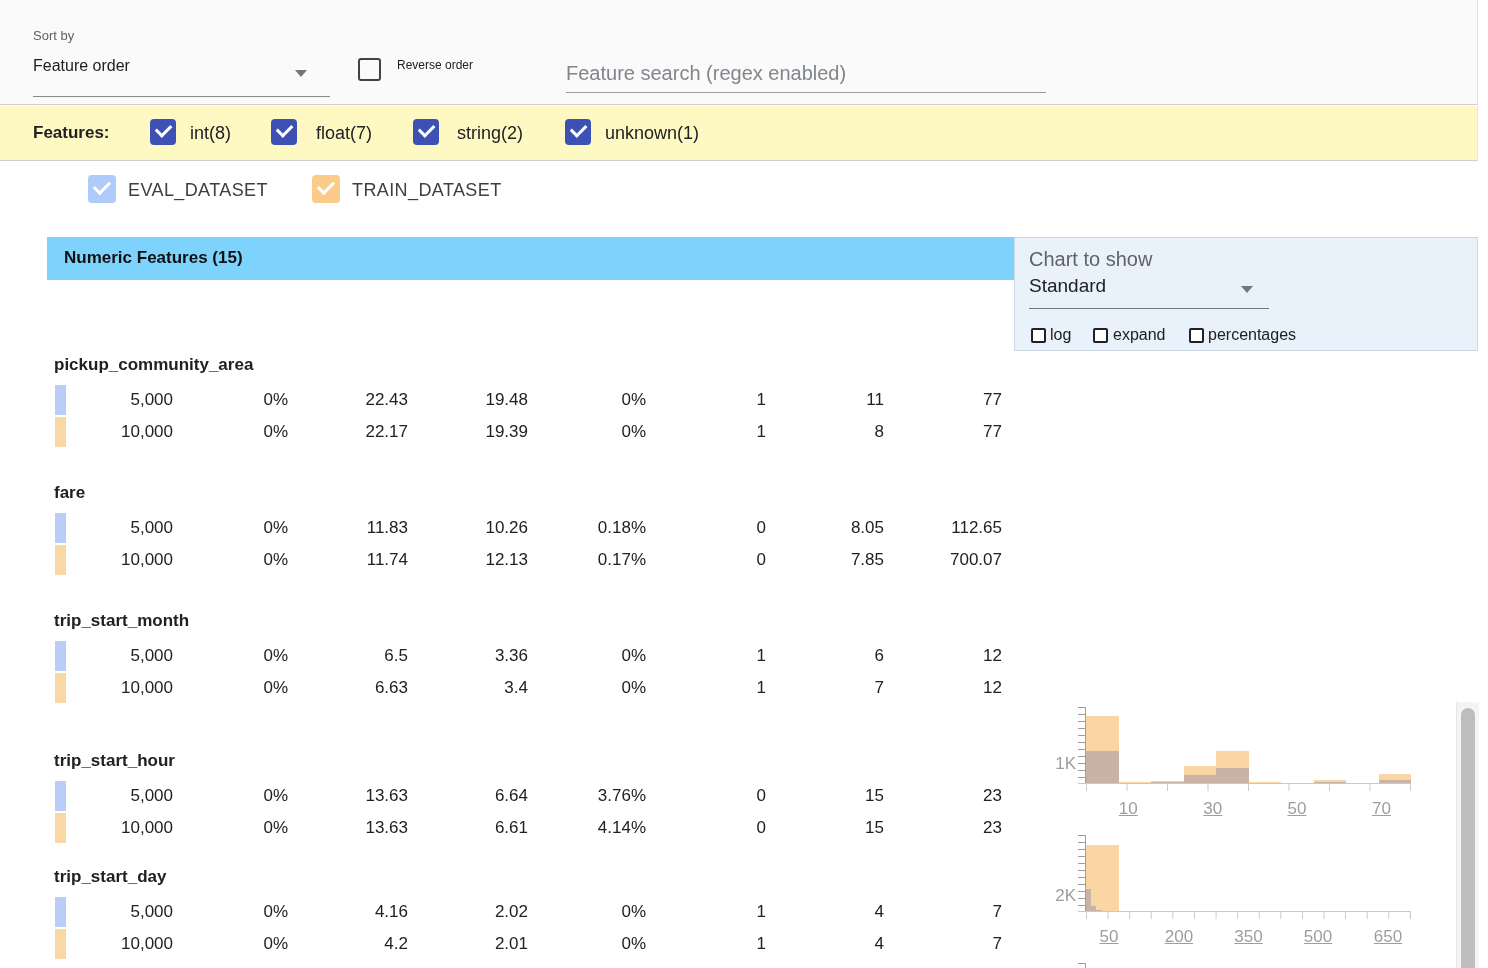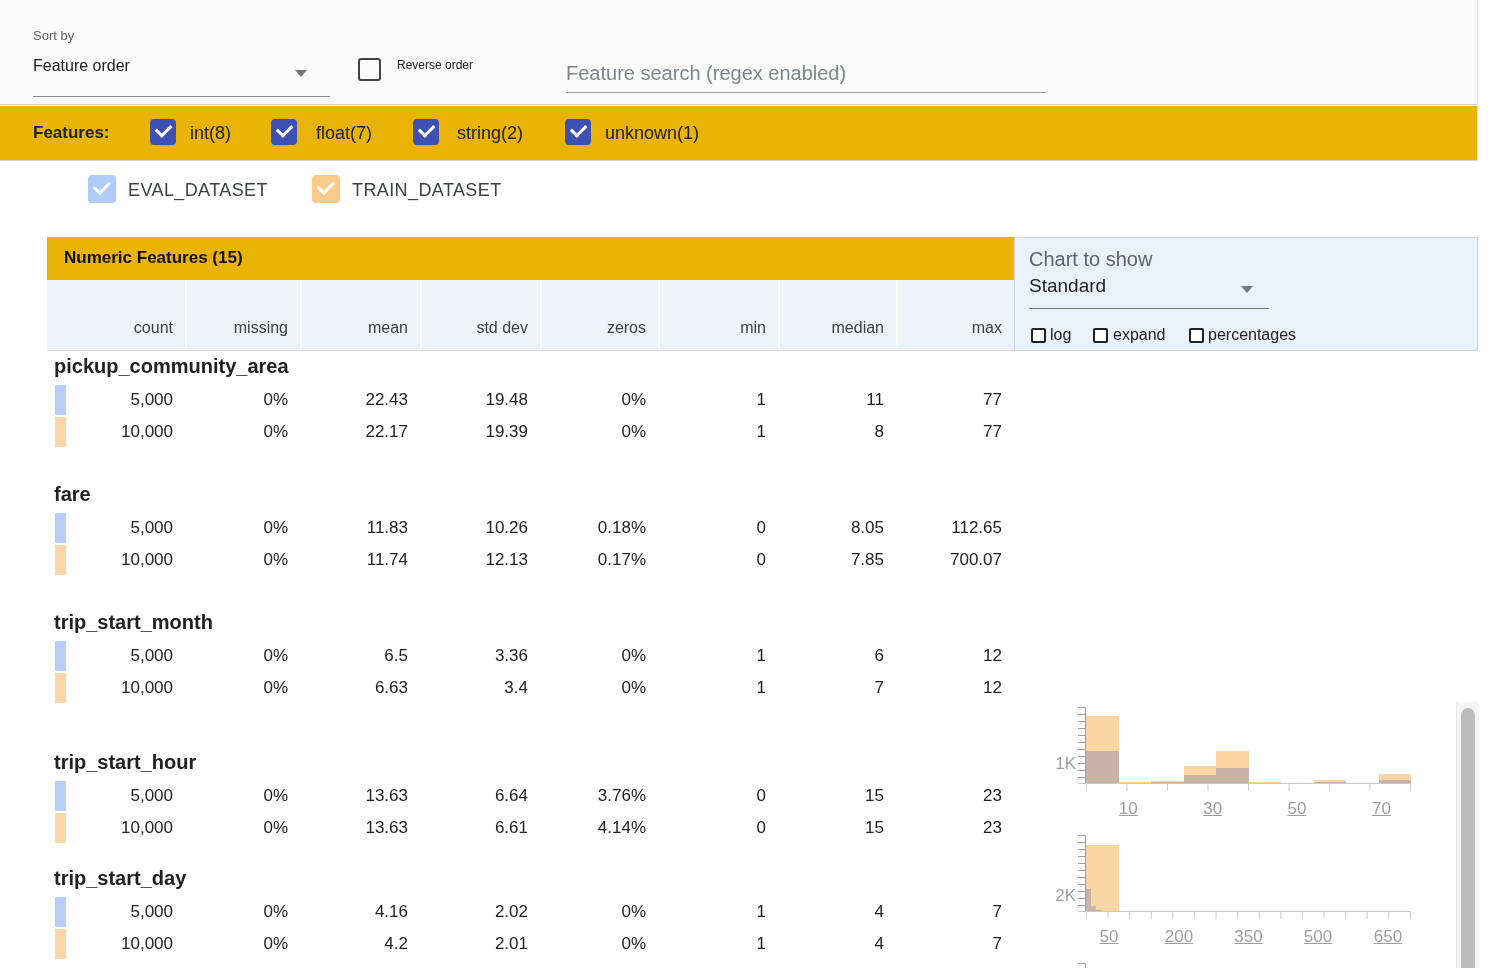--- a/index.html
+++ b/index.html
@@ -15,53 +15,53 @@
   .sort-underline { left:33px; top:96px; width:297px; height:1px; background:#8a8a8a; }
   .dd-arrow { width:0; height:0; border-left:6px solid transparent; border-right:6px solid transparent; border-top:7px solid #757575; }
   #sort-arrow { left:295px; top:70px; }
   .box { border-radius:3px; position:absolute; }
   #reverse-box { left:358px; top:58px; width:23px; height:23px; border:2px solid #424242; background:#fafafa; }
   #reverse-label { left:397px; top:58px; font-size:12px; }
   #search-input { left:566px; top:55px; width:480px; height:38px; background:transparent; border:none; outline:none;
       border-bottom:1px solid #9e9e9e; font-size:20px; font-family:"Liberation Sans",sans-serif; color:#202124; }
   #search-input::placeholder { color:#80868b; }
 
-  #filterbar { left:0; top:106px; width:1478px; height:55px; background:#eab308; border-bottom:1px solid #cfcfcf; border-right:1px solid #e4e4e4;}
+  #filterbar { left:0; top:106px; width:1478px; height:55px; background:#fef9c3; border-bottom:1px solid #cfcfcf; border-right:1px solid #e4e4e4;}
   #features-label { left:33px; top:17px; font-size:17px; font-weight:bold; color:#212121; }
   .cb { position:absolute; border-radius:4px; }
   .cb.checked::after { content:""; position:absolute; left:22%; top:20%; width:46%; height:26%;
       border-left:3px solid #fff; border-bottom:3px solid #fff; transform:rotate(-45deg); }
   .type-cb { width:26px; height:26px; top:13px; }
   .type-label { top:17px; font-size:18px; color:#202124; position:absolute; }
 
   #legendbar { left:0; top:162px; width:1488px; height:75px; background:#fff; }
   .ds-cb { width:28px; height:28px; top:13px; }
   .ds-label { top:18px; font-size:18px; color:#3c4043; position:absolute; letter-spacing:0.4px; }
 
   
-  #nf-title-bar { left:47px; top:237px; width:967px; height:43px; background:#eab308; }
+  #nf-title-bar { left:47px; top:237px; width:967px; height:43px; background:#7dd3fc; }
   #nf-title { left:17px; top:11px; font-size:17px; font-weight:bold; color:#111; }
   #col-headers { left:47px; top:280px; width:967px; height:71px; background:#eef3fa; display:grid;
       grid-template-columns:138px 115px 120px 120px 118px 120px 118px 118px; border-bottom:1px solid #d9d9d9;}
   #col-headers .colh { text-align:right; padding:0 12px 13px 0; font-size:16px; color:#3c4043; align-self:end; border-left:2px solid #fff; height:100%; display:flex; align-items:flex-end; justify-content:flex-end; }
   #col-headers .colh:first-child { border-left:none; }
 
   
   #chart-panel { left:1014px; top:237px; width:464px; height:114px; background:#e9f1fb; border:1px solid #ccd6e2; }
   #cts-label { left:14px; top:10px; font-size:20px; color:#5f6368; }
   #cts-value { left:14px; top:37px; font-size:19px; color:#202124; }
   #cts-underline { left:14px; top:70px; width:240px; height:1px; background:#757575; }
   #cts-arrow { left:226px; top:48px; }
   .opt-box { width:15px; height:15px; border:2px solid #202124; background:#fff; border-radius:2px; top:90px; position:absolute; }
   .opt-label { top:88px; font-size:16px; color:#202124; position:absolute; }
 
   
   #body-area { left:0; top:351px; width:1488px; height:617px; overflow:hidden; }
   .fblock { position:absolute; left:47px; width:967px; height:128px; }
-  .fname { position:absolute; left:7px; top:3px; font-size:20px; font-weight:bold; }
+  .fname { position:absolute; left:7px; top:3px; font-size:17px; font-weight:bold; }
   .drow { position:absolute; left:0; width:967px; height:30px; display:grid;
       grid-template-columns:138px 115px 120px 120px 118px 120px 118px 118px; align-items:center; }
   .drow .cell { text-align:right; padding-right:12px; font-size:17px; color:#202124; }
   .marker { position:absolute; left:8px; width:11px; height:30px; }
   .r-eval { top:33px; } .r-train { top:65px; }
 
   
   #charts-col { left:1014px; top:351px; width:442px; height:617px; position:absolute; }
   .cblock { position:absolute; left:0; width:442px; height:128px; }
   .ylabel { position:absolute; left:0; width:62px; text-align:right; font-size:17px; color:#9e9e9e; }
@@ -109,30 +109,20 @@
 
   <div id="legendbar" class="abs">
     <div class="cb ds-cb checked" style="left:88px;background:#aecbfa"></div>
     <div class="ds-label" style="left:128px">EVAL_DATASET</div>
     <div class="cb ds-cb checked" style="left:312px;background:#fbcb8a"></div>
     <div class="ds-label" style="left:352px">TRAIN_DATASET</div>
   </div>
 
   <div id="nf-title-bar" class="abs">
     <div class="abs" id="nf-title">Numeric Features (15)</div>
-  </div>
-  <div id="col-headers" class="abs">
-    <div class="colh">count</div>
-    <div class="colh">missing</div>
-    <div class="colh">mean</div>
-    <div class="colh">std dev</div>
-    <div class="colh">zeros</div>
-    <div class="colh">min</div>
-    <div class="colh">median</div>
-    <div class="colh">max</div>
   </div>
 
   <div id="chart-panel" class="abs">
     <div class="abs" id="cts-label">Chart to show</div>
     <div class="abs" id="cts-value">Standard</div>
     <div class="abs" id="cts-underline"></div>
     <div class="abs dd-arrow" id="cts-arrow"></div>
     <div class="opt-box" style="left:16px"></div>
     <div class="opt-label" style="left:35px">log</div>
     <div class="opt-box" style="left:78px"></div>

